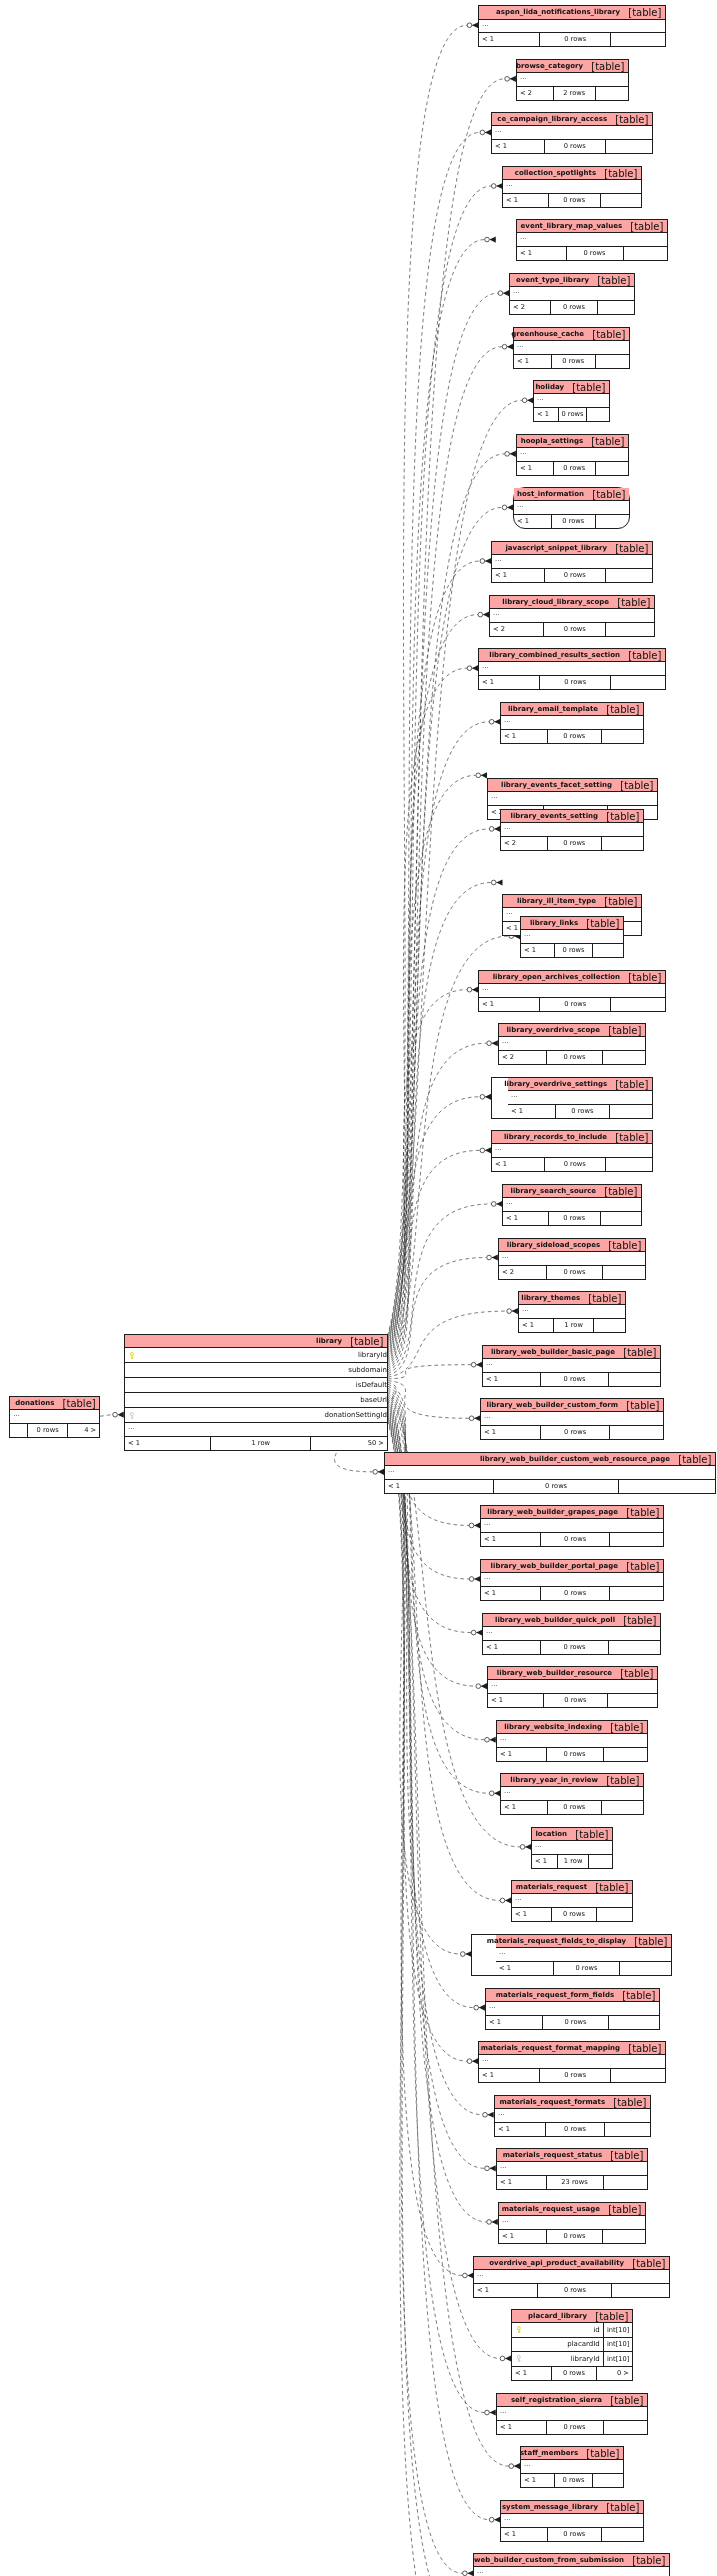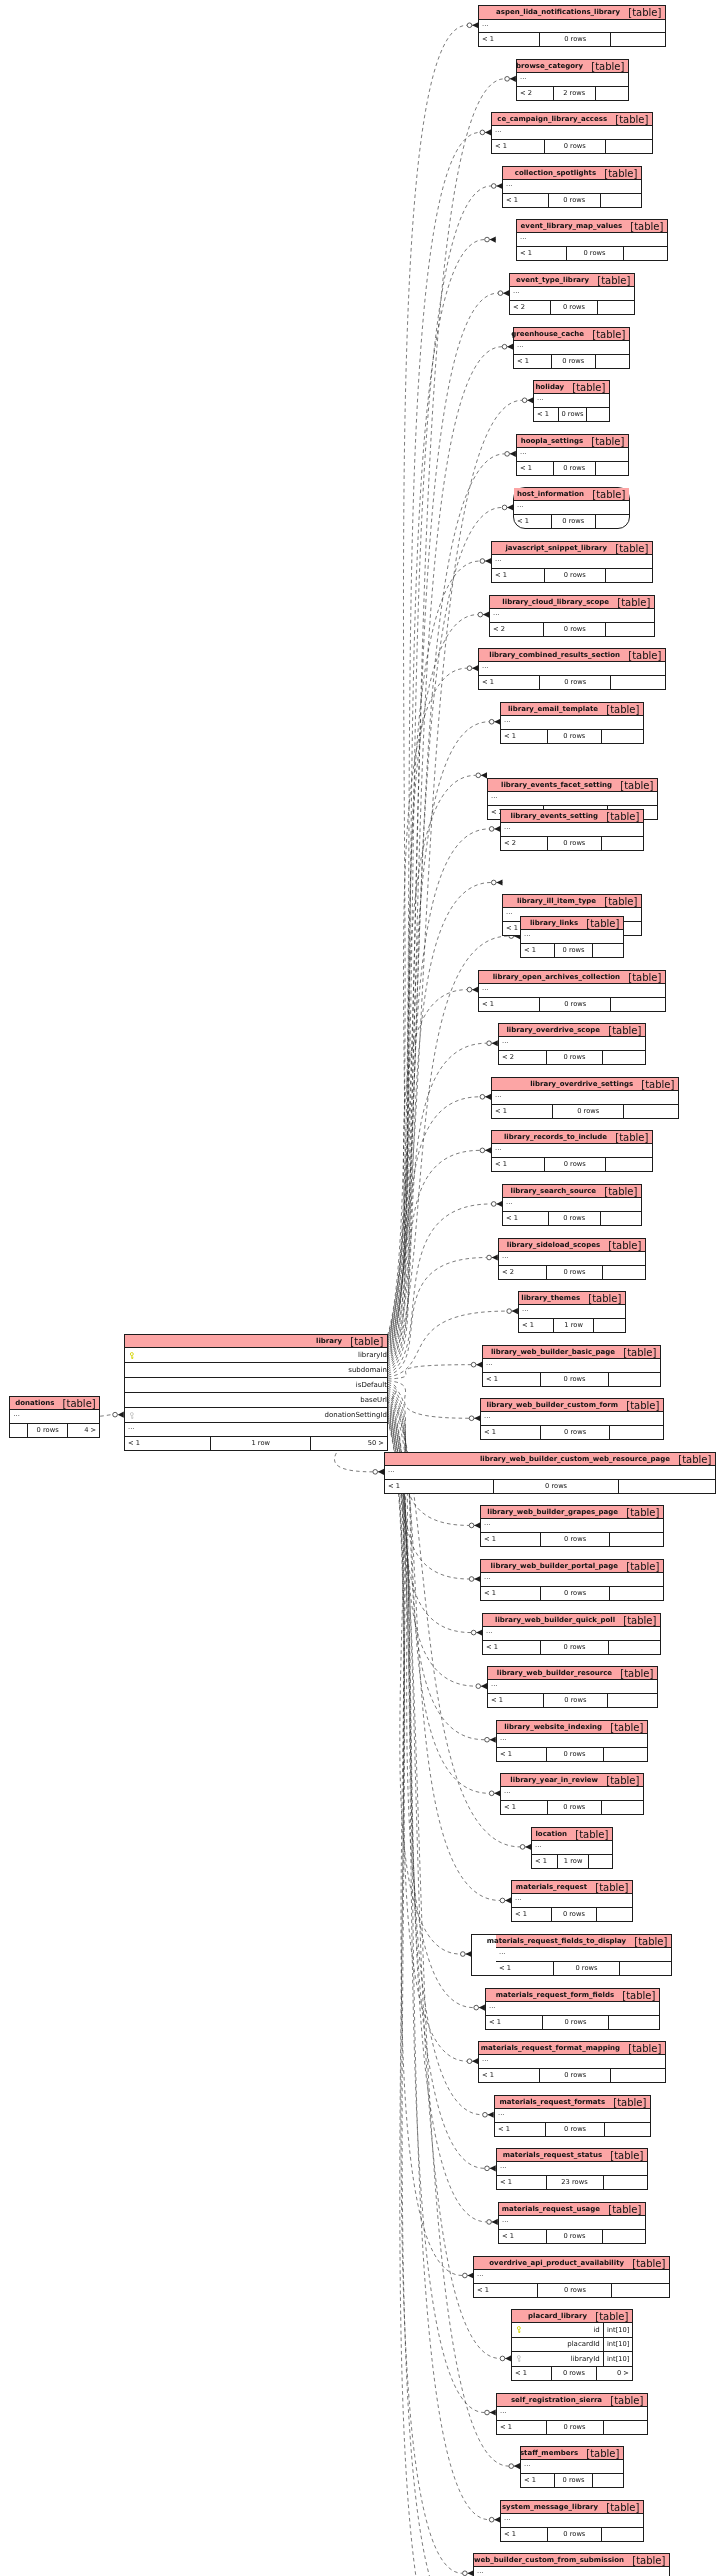--- a/index.html
+++ b/index.html
@@ -532,21 +532,21 @@
         <span class="tname">library_overdrive_scope</span>
         <span class="ttag">[table]</span>
       </div>
       <div class="erow">...</div>
       <div class="ftr">
         <span class="fc left">&lt; 2</span>
         <span class="fc mid">0 rows</span>
         <span class="fc right"></span>
       </div>
     </div>
-    <div class="tbl" style="left: 491px; top: 1077px; width: 188px;">
+    <div class="tbl" style="left: 491px; top: 1077px; width: 162px; padding-left: 16px;">
       <div class="hdr">
         <span class="tname">library_overdrive_settings</span>
         <span class="ttag">[table]</span>
       </div>
       <div class="erow">...</div>
       <div class="ftr">
         <span class="fc left">&lt; 1</span>
         <span class="fc mid">0 rows</span>
         <span class="fc right"></span>
       </div>

